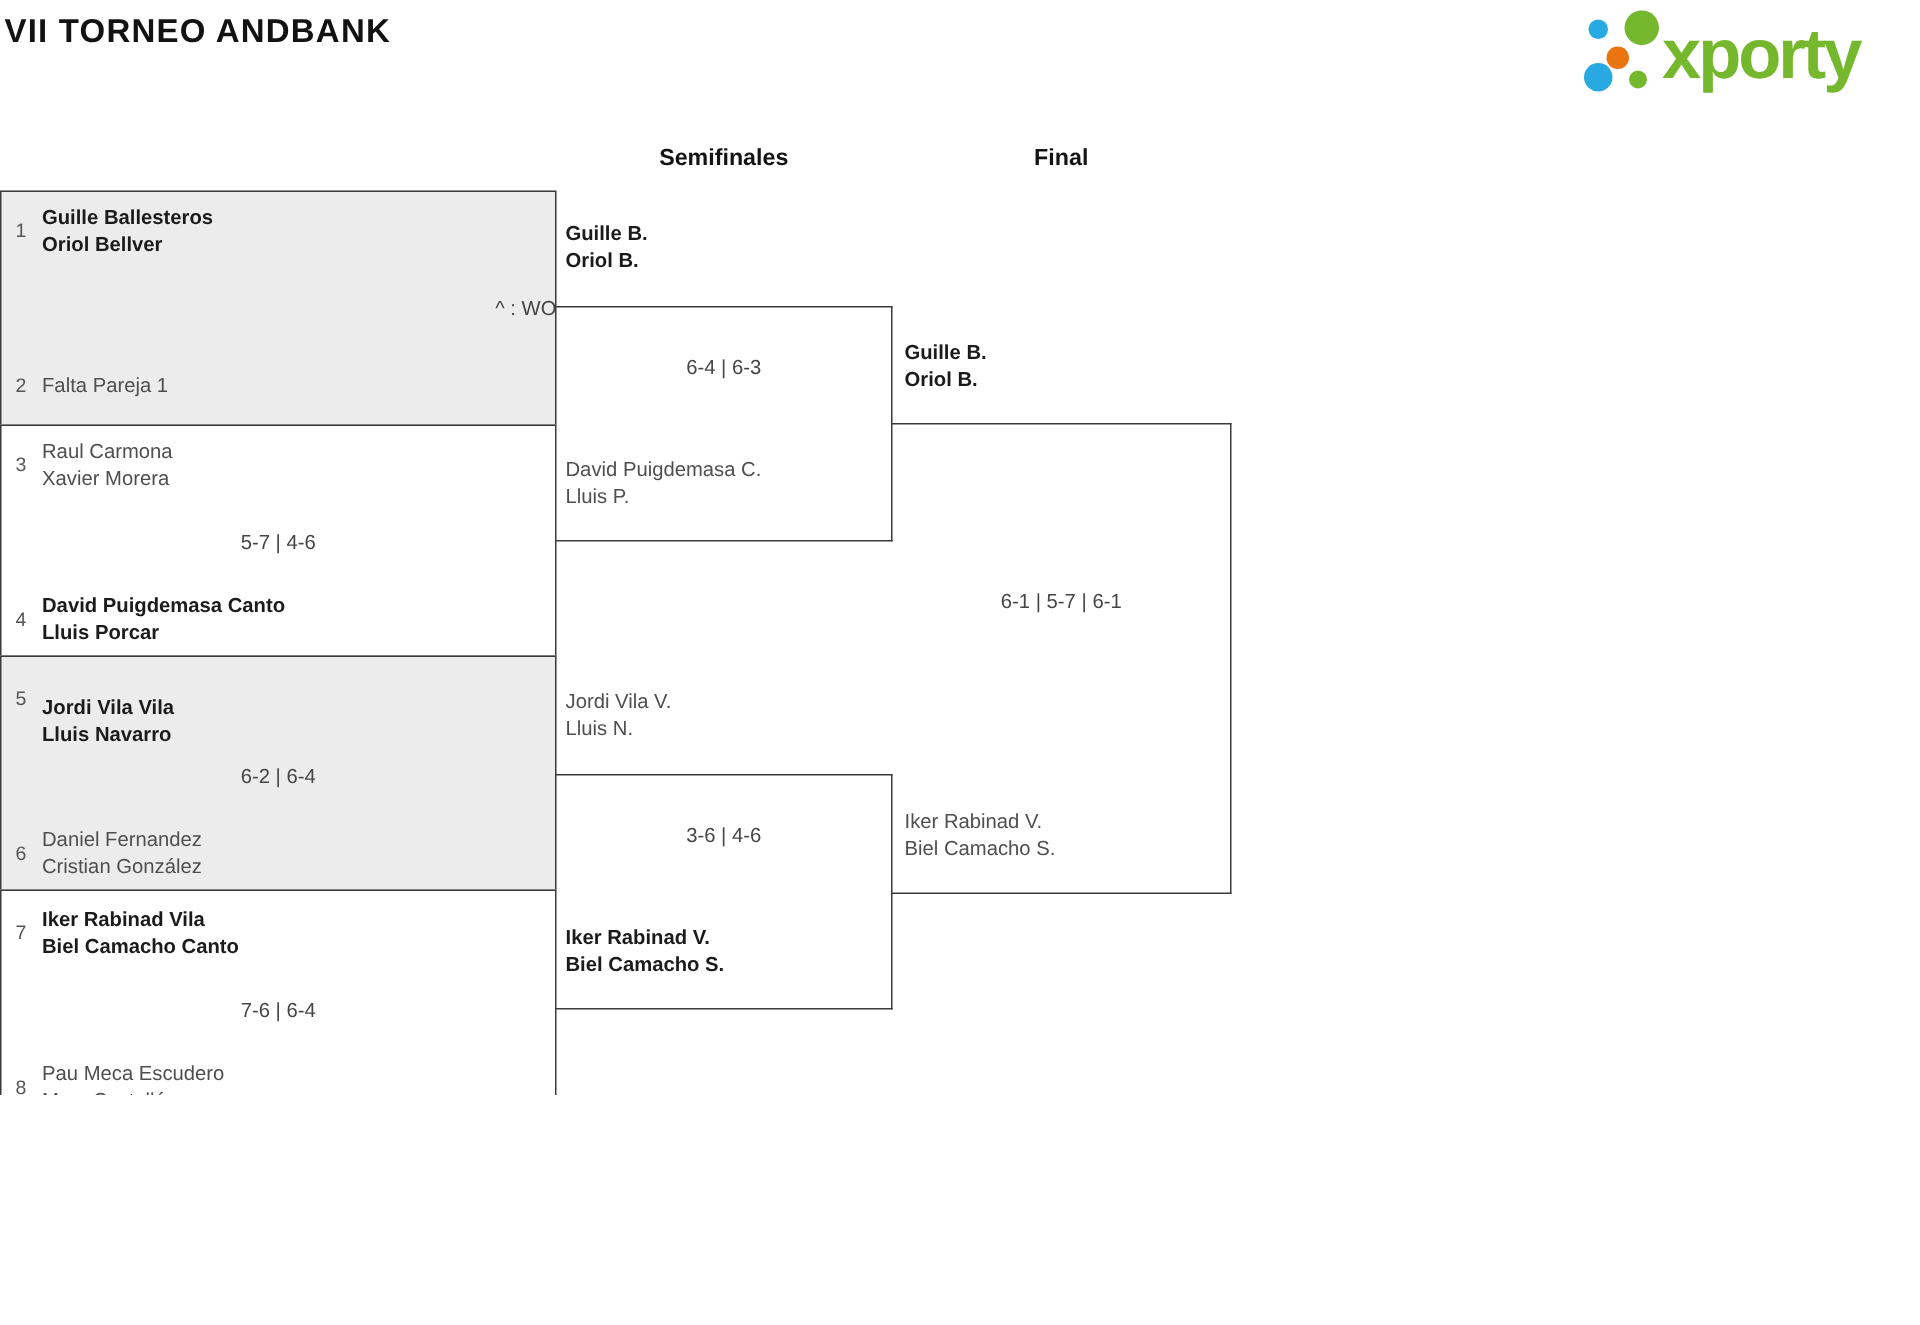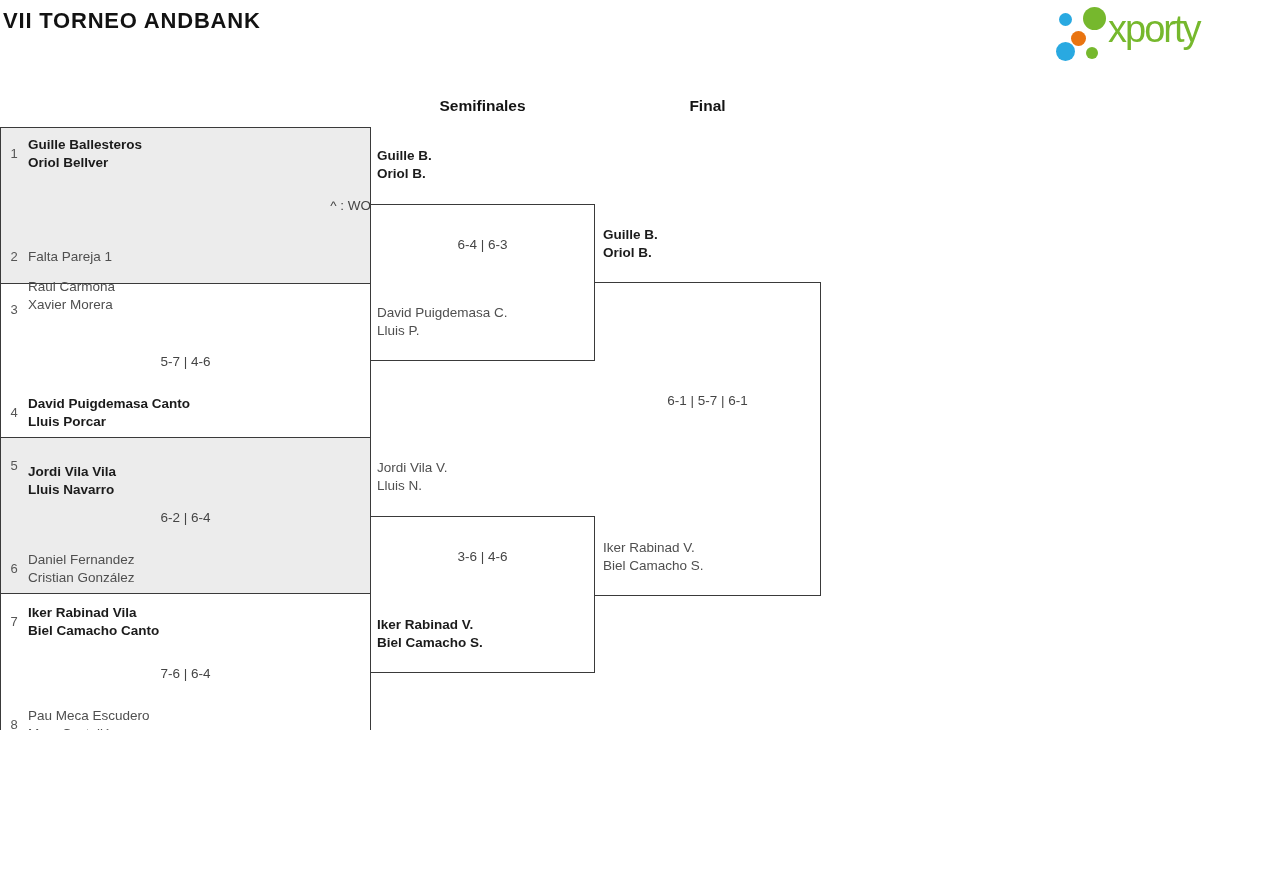--- a/index.html
+++ b/index.html
@@ -28,22 +28,22 @@
   .logo { position: absolute; left: 1050px; top: 0; width: 226px; height: 80px; cursor: pointer; }
   .dot { position: absolute; border-radius: 50%; }
   .dot-blue-small  { left: 9px;  top: 13px; width: 13px; height: 13px; background: #29a9e1; }
   .dot-green-large { left: 33px; top: 7px;  width: 23px; height: 23px; background: #76b82d; }
   .dot-orange      { left: 21px; top: 31px; width: 15px; height: 15px; background: #e97410; }
   .dot-blue-large  { left: 6px;  top: 42px; width: 19px; height: 19px; background: #29a9e1; }
   .dot-green-small { left: 36px; top: 47px; width: 12px; height: 12px; background: #76b82d; }
   .wordmark {
     position: absolute;
     left: 58px; top: 8px;
-    font-size: 38px;
-    font-weight: 400;
+    font-size: 47px;
+    font-weight: 700;
     letter-spacing: -2px;
     color: #76b82d;
   }
 
   
   .round-header {
     position: absolute;
     top: 96px;
     font-size: 15.5px;
     font-weight: 700;
@@ -97,21 +97,21 @@
     line-height: 18px;
     color: #454545;
   }
   .score.col1 { left: 0;     width: 371px; }
   .score.col2 { left: 370px; width: 225px; }
   .score.col3 { left: 594px; width: 227px; }
 
   
   .t-qf1-top { left: 28px; top: 136px; }
   .t-qf1-bot { left: 28px; top: 248px; }
-  .t-qf2-top { left: 28px; top: 278px; }
+  .t-qf2-top { left: 28px; top: 292px; }
   .t-qf2-bot { left: 28px; top: 395px; }
   .t-qf3-top { left: 28px; top: 448px; margin-top: 15px; }
   .t-qf3-bot { left: 28px; top: 551px; }
   .t-qf4-top { left: 28px; top: 604px; }
   .t-qf4-bot { left: 28px; top: 707px; }
   .t-sf1-top { left: 377px; top: 147px; }
   .t-sf1-bot { left: 377px; top: 304px; }
   .t-sf2-top { left: 377px; top: 459px; }
   .t-sf2-bot { left: 377px; top: 616px; }
   .t-f-top   { left: 603px; top: 226px; }

